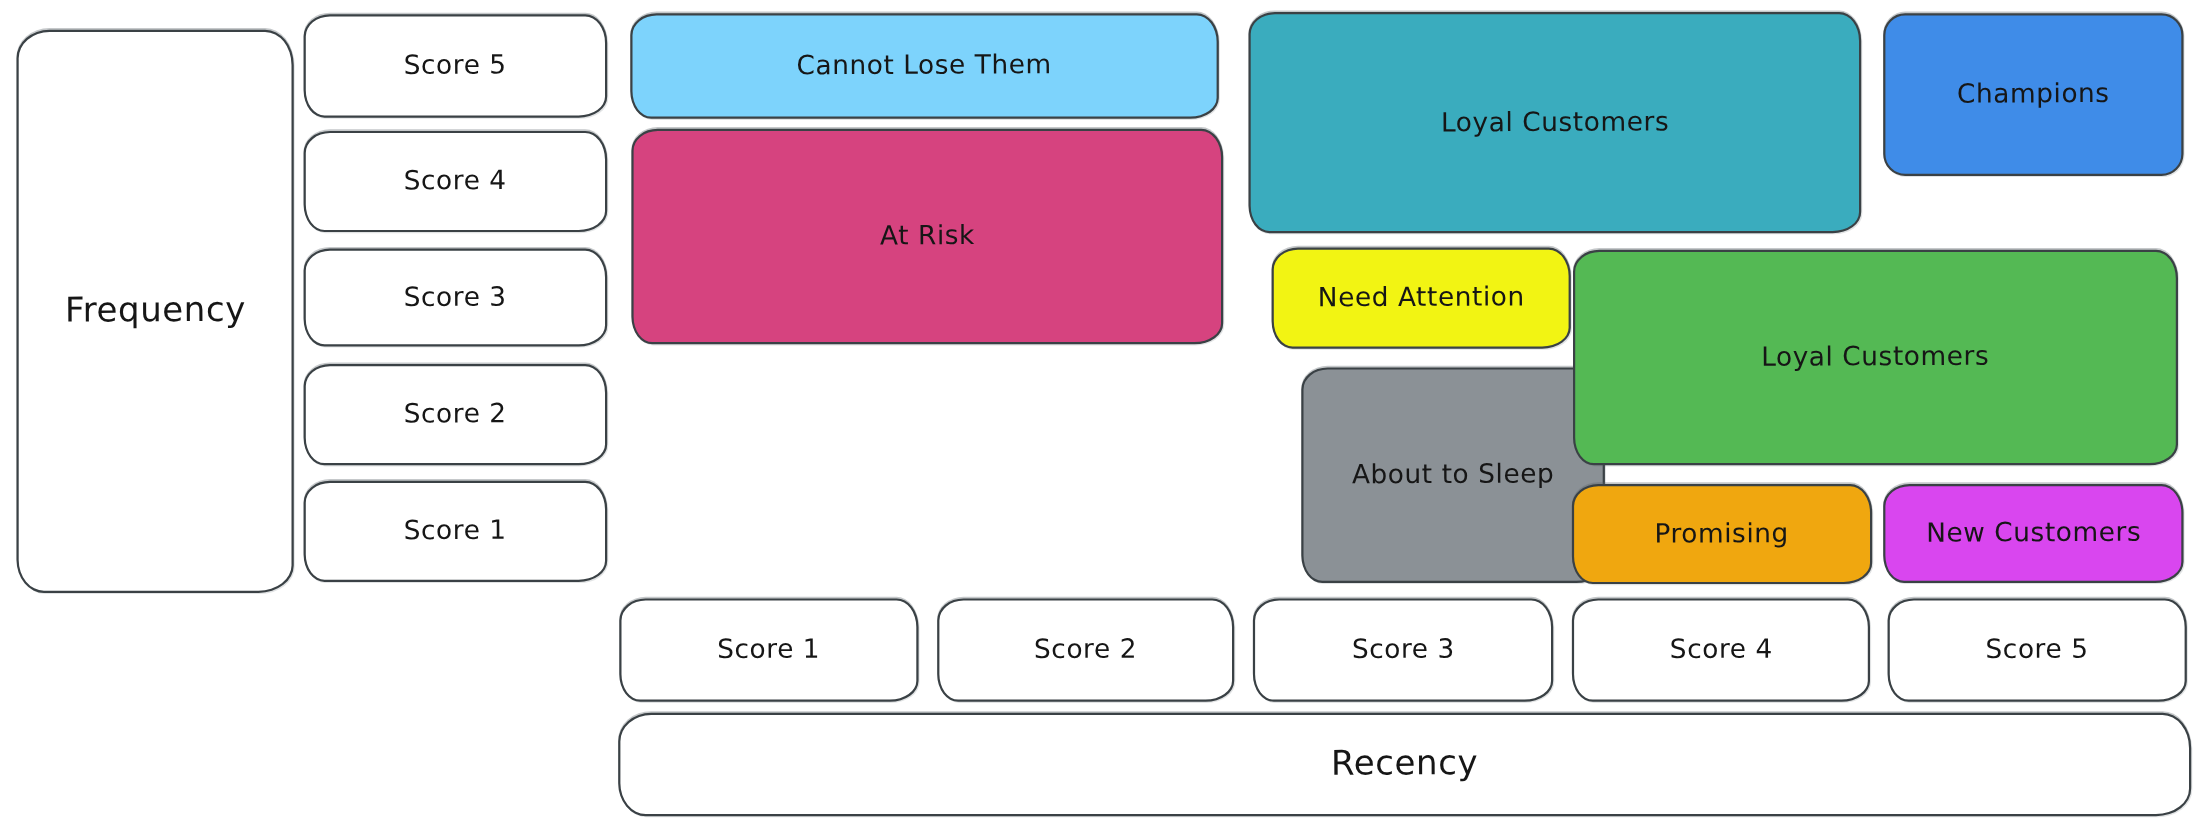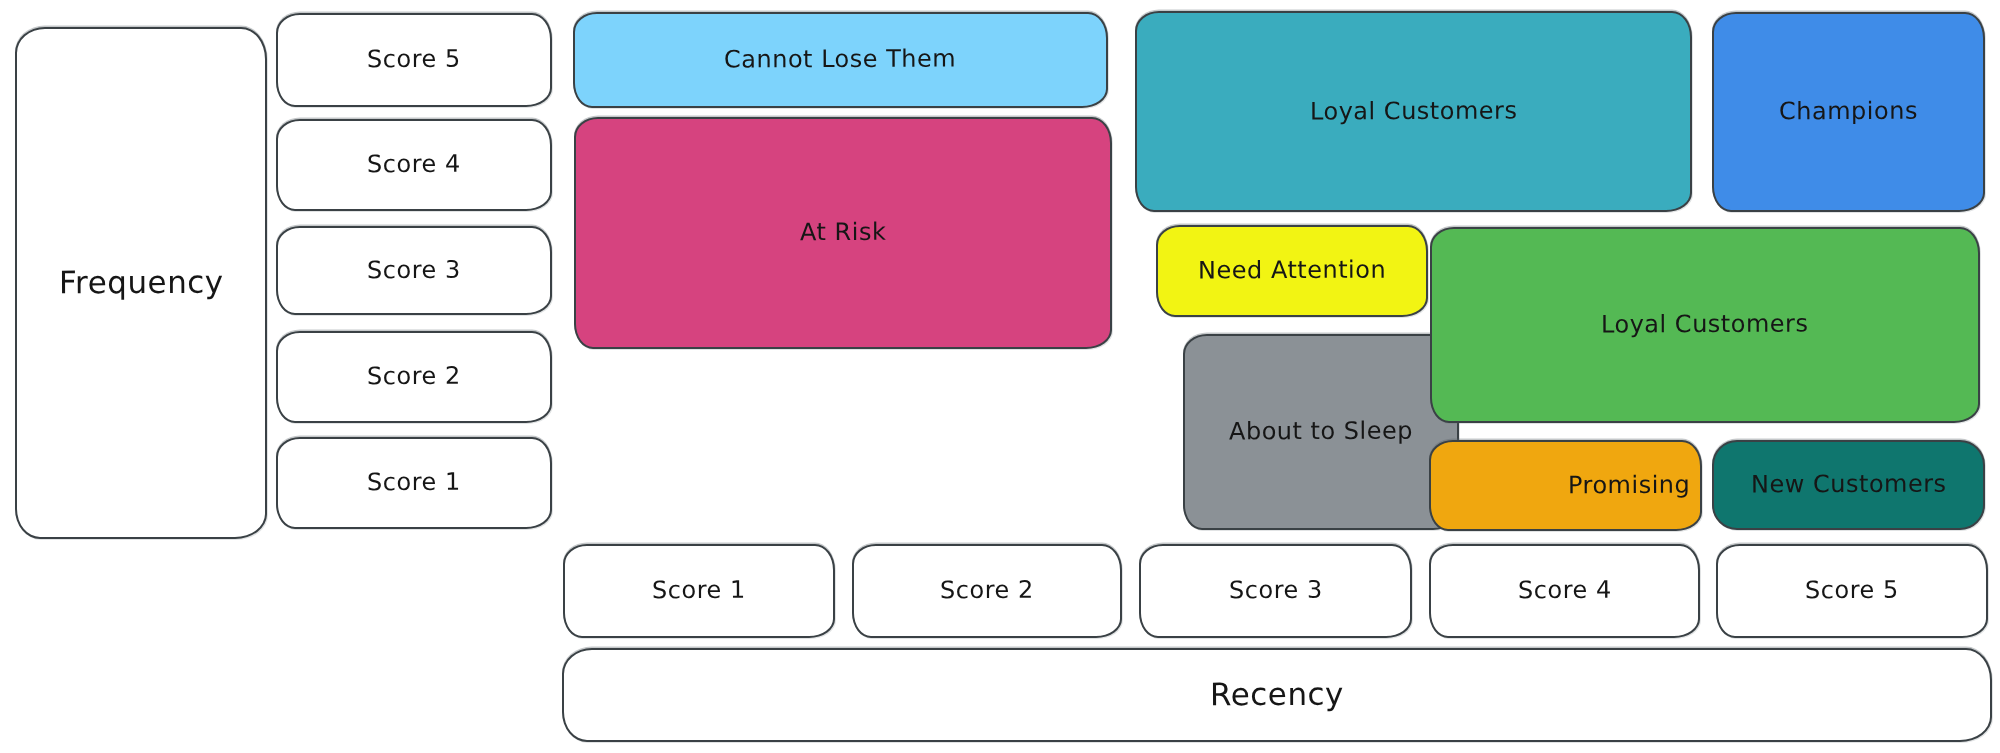--- a/index.html
+++ b/index.html
@@ -63,42 +63,42 @@
     </div>
     <div class="box score-box" style="left: 276px; top: 331px; width: 276px; height: 92px;">
       <span class="box-label">Score 2</span>
     </div>
     <div class="box score-box" style="left: 276px; top: 437px; width: 276px; height: 92px;">
       <span class="box-label">Score 1</span>
     </div>
     <div class="box segment-box" style="left: 573px; top: 12px; width: 535px; height: 96px; background: #7dd3fc;">
       <span class="box-label">Cannot Lose Them</span>
     </div>
-    <div class="box segment-box" style="left: 574px; top: 117px; width: 538px; height: 232px; background: rgb(214, 67, 127);">
+    <div class="box segment-box" style="left: 574px; top: 117px; width: 538px; height: 196px; background: rgb(214, 67, 127);">
       <span class="box-label">At Risk</span>
     </div>
     <div class="box segment-box" style="left: 1135px; top: 11px; width: 557px; height: 201px; background: rgb(58, 172, 190);">
       <span class="box-label">Loyal Customers</span>
     </div>
-    <div class="box segment-box" style="left: 1712px; top: 12px; width: 273px; height: 200px; background: rgb(63, 140, 232);">
+    <div class="box segment-box" style="left: 1712px; top: 12px; width: 273px; height: 148px; background: rgb(63, 140, 232); border-radius: 20px;">
       <span class="box-label">Champions</span>
     </div>
     <div class="box segment-box" style="left: 1156px; top: 225px; width: 272px; height: 92px; background: rgb(242, 244, 19);">
       <span class="box-label">Need Attention</span>
     </div>
     <div class="box segment-box" style="left: 1136px; top: 334px; width: 276px; height: 196px; background: rgb(139, 145, 150); margin-left: 47px;">
       <span class="box-label">About to Sleep</span>
     </div>
     <div class="box segment-box" style="left: 1430px; top: 227px; width: 550px; height: 196px; background: rgb(84, 185, 84);">
       <span class="box-label">Loyal Customers</span>
     </div>
-    <div class="box segment-box" style="left: 1429px; top: 440px; width: 273px; height: 91px; background: rgb(240, 167, 15); justify-content: flex-end;">
+    <div class="box segment-box" style="left: 1429px; top: 440px; width: 273px; height: 91px; background: rgb(240, 167, 15);">
       <span class="box-label">Promising</span>
     </div>
-    <div class="box segment-box" style="left: 1712px; top: 440px; width: 273px; height: 90px; background: #0f766e; border-radius: 25px;">
+    <div class="box segment-box" style="left: 1712px; top: 440px; width: 273px; height: 90px; background: #d946ef;">
       <span class="box-label">New Customers</span>
     </div>
     <div class="box score-box" style="left: 563px; top: 544px; width: 272px; height: 94px;">
       <span class="box-label">Score 1</span>
     </div>
     <div class="box score-box" style="left: 852px; top: 544px; width: 270px; height: 94px;">
       <span class="box-label">Score 2</span>
     </div>
     <div class="box score-box" style="left: 1139px; top: 544px; width: 273px; height: 94px;">
       <span class="box-label">Score 3</span>

